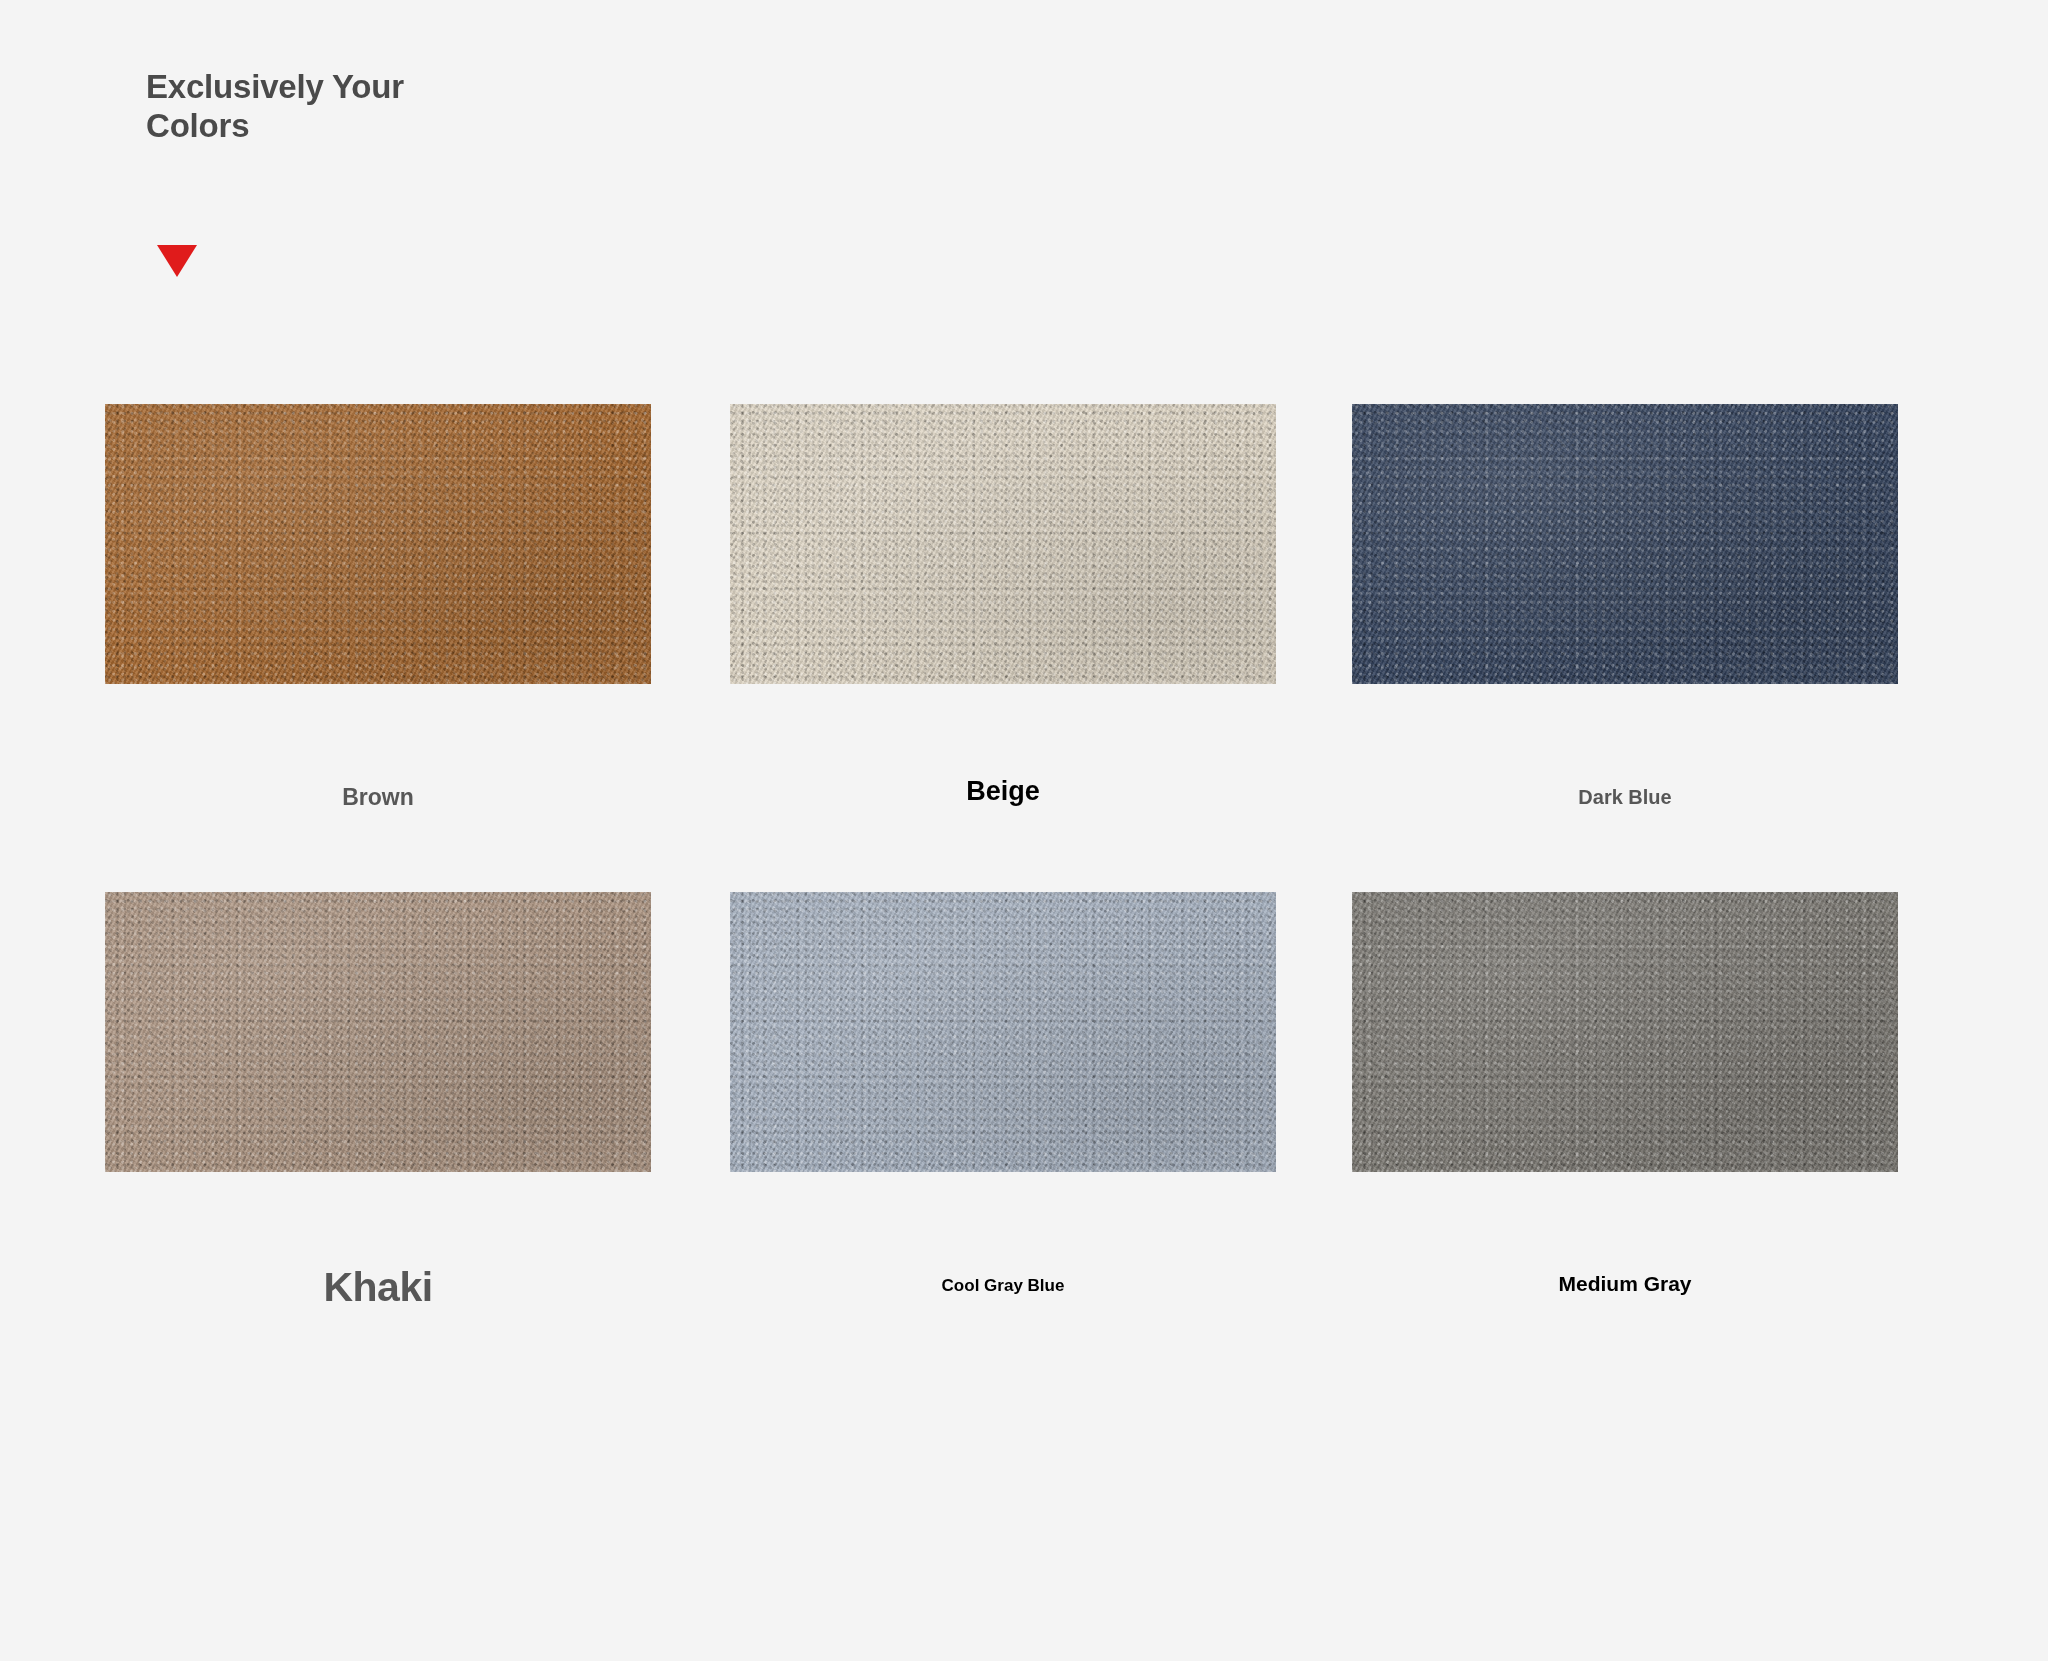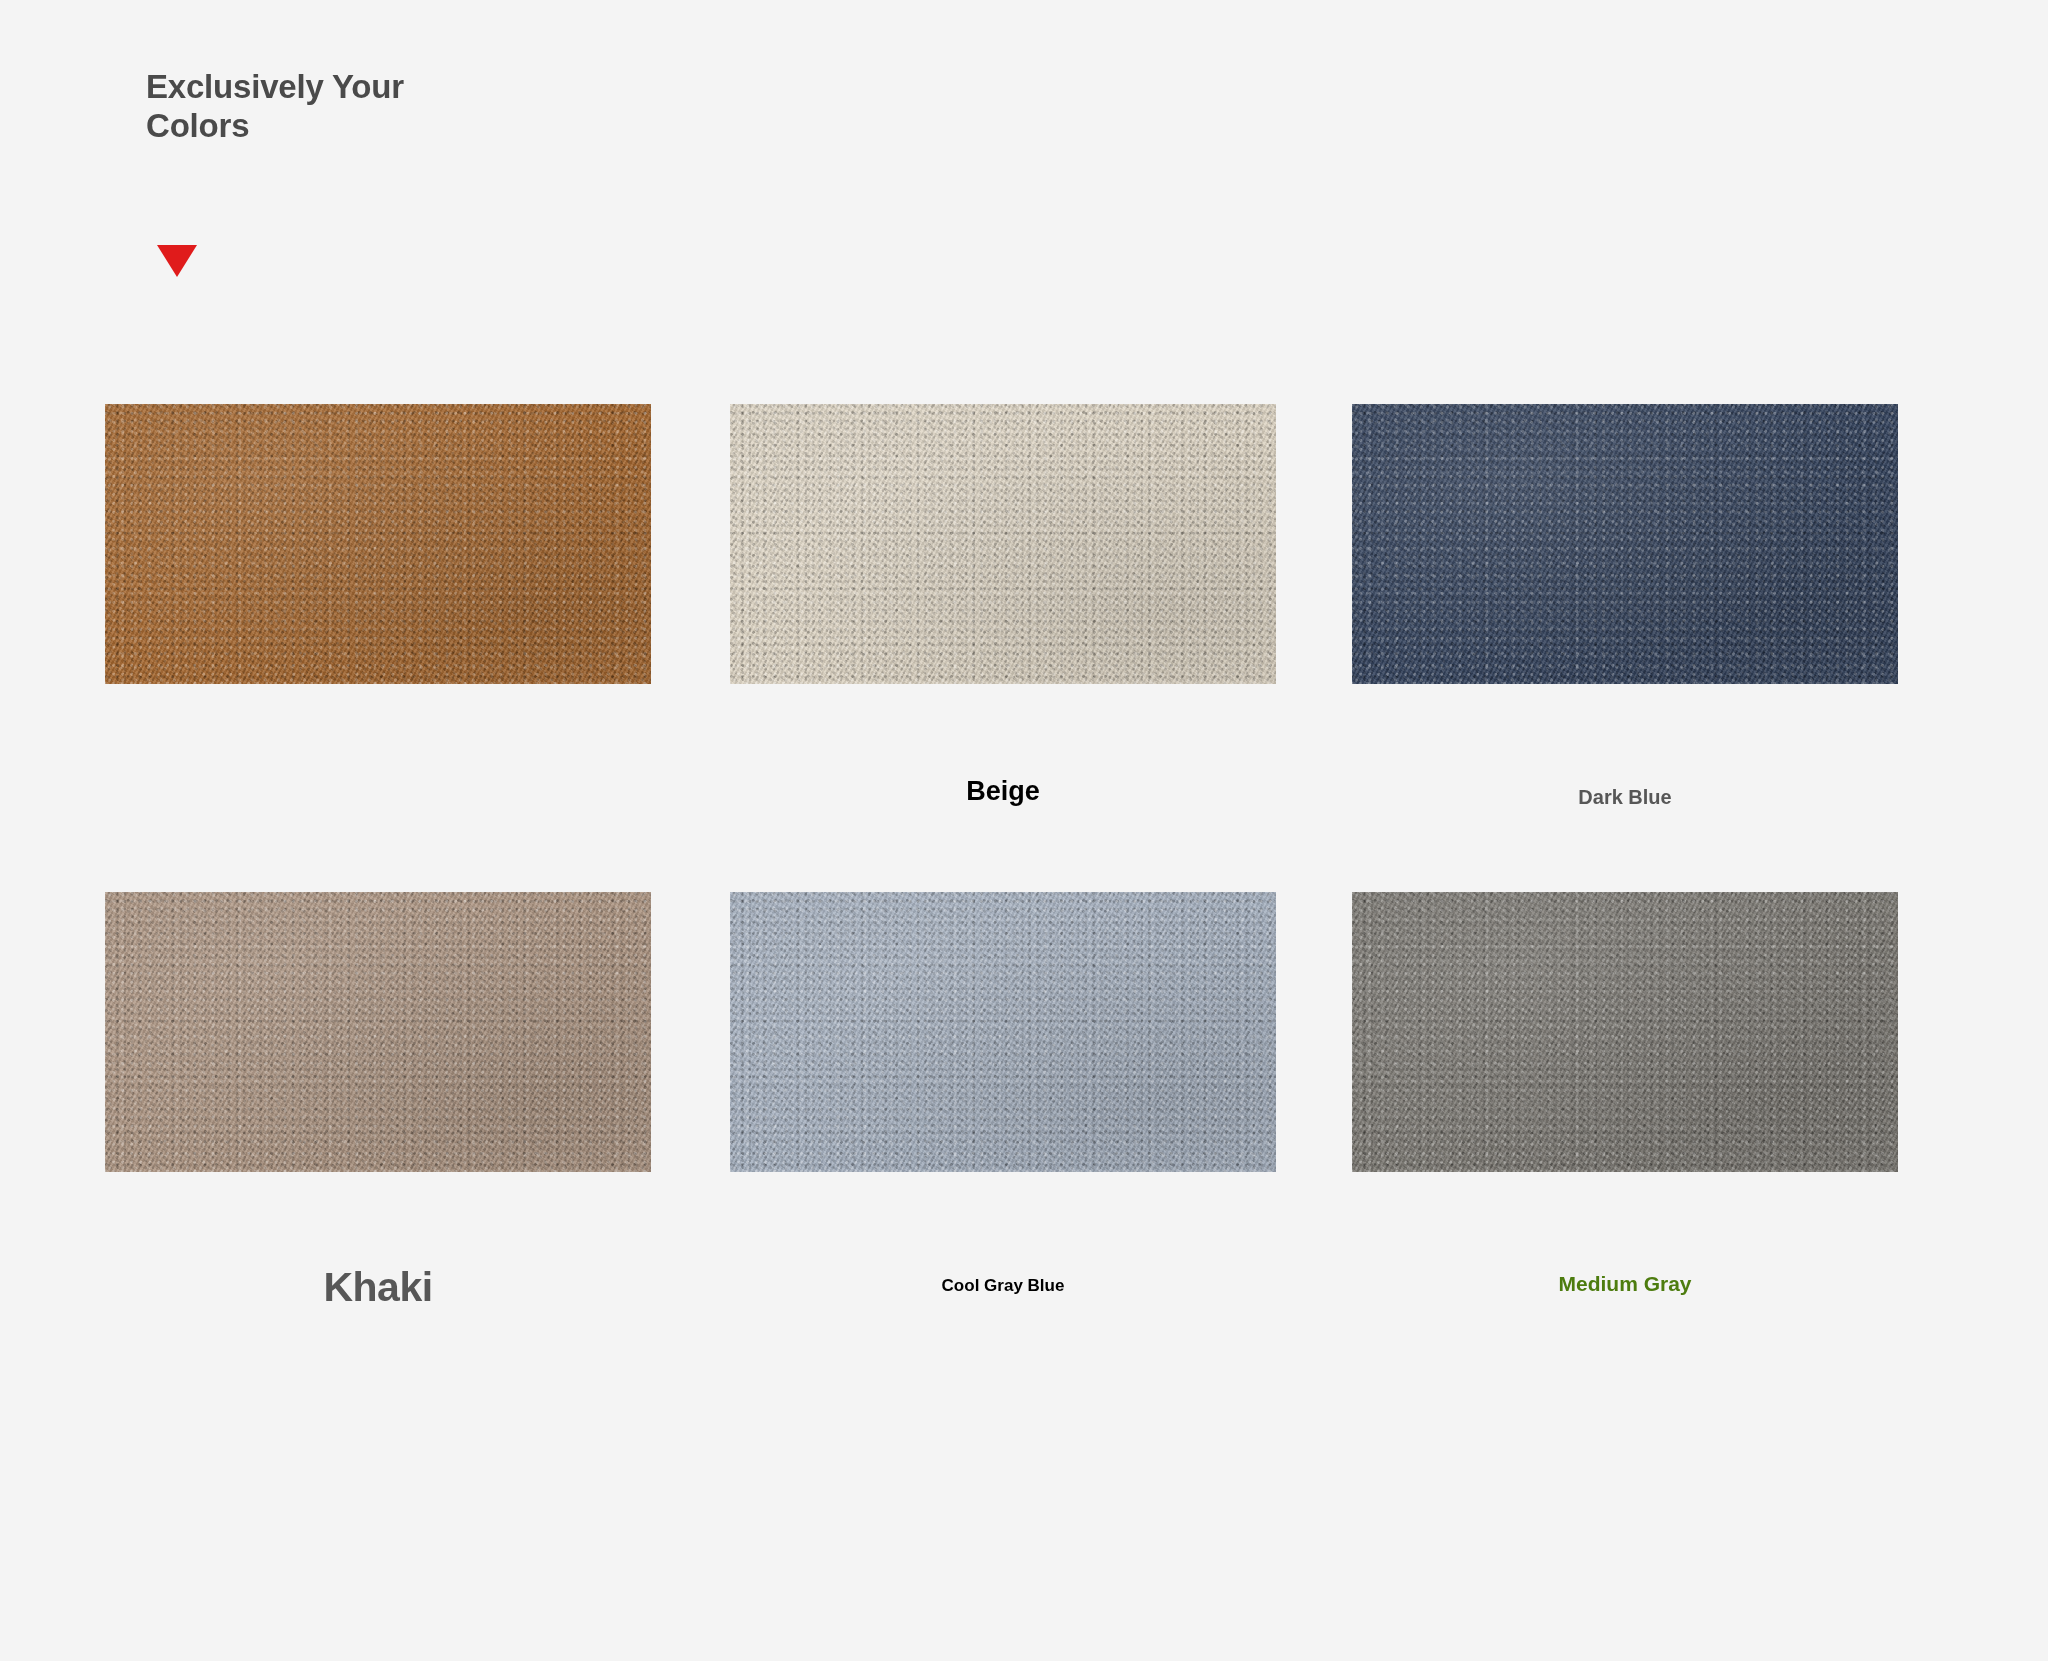--- a/index.html
+++ b/index.html
@@ -135,20 +135,21 @@
     <svg viewBox="0 0 44 36" xmlns="http://www.w3.org/2000/svg">
       <polygon points="2,2 42,2 22,34" fill="#e01b1b"></polygon>
     </svg>
   </div>
 
   <div class="grid">
 
     <div class="row r0">
       <div class="cell col-0">
         <div class="swatch" style="background-color: rgb(165, 103, 47);"></div>
+        <div class="label" style="color: rgb(87, 87, 87);">Brown</div>
       </div>
       <div class="cell col-1">
         <div class="swatch" style="background-color: rgb(222, 213, 196);"></div>
         <div class="label" style="color: #000000;">Beige</div>
       </div>
       <div class="cell col-2">
         <div class="swatch" style="background-color: rgb(51, 66, 92);"></div>
         <div class="label" style="color: rgb(87, 87, 87);">Dark Blue</div>
       </div>
     </div>
@@ -157,18 +158,18 @@
       <div class="cell col-0">
         <div class="swatch" style="background-color: rgb(173, 149, 130);"></div>
         <div class="label" style="color: rgb(87, 87, 87);">Khaki</div>
       </div>
       <div class="cell col-1">
         <div class="swatch" style="background-color: rgb(166, 177, 192);"></div>
         <div class="label" style="color: #000000;">Cool Gray Blue</div>
       </div>
       <div class="cell col-2">
         <div class="swatch" style="background-color: rgb(124, 121, 115);"></div>
-        <div class="label" style="color: #4d7c0f;">Medium Gray</div>
+        <div class="label" style="color: #000000;">Medium Gray</div>
       </div>
     </div>
 
   </div>
 </div>
 
 </body></html>

